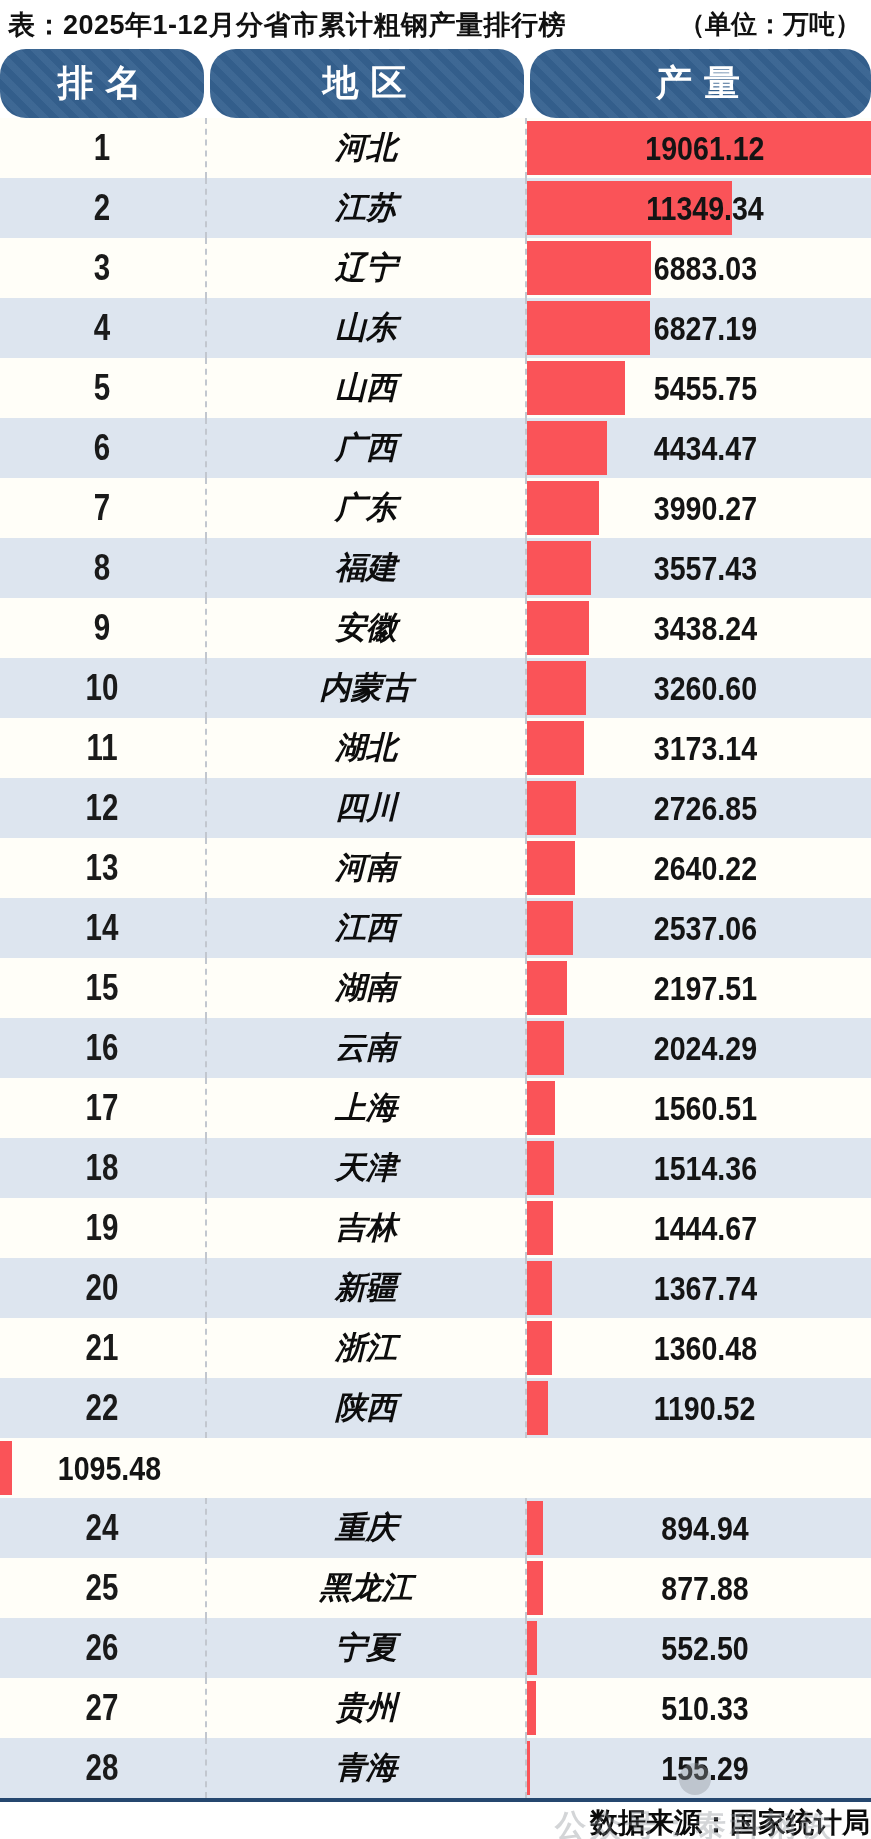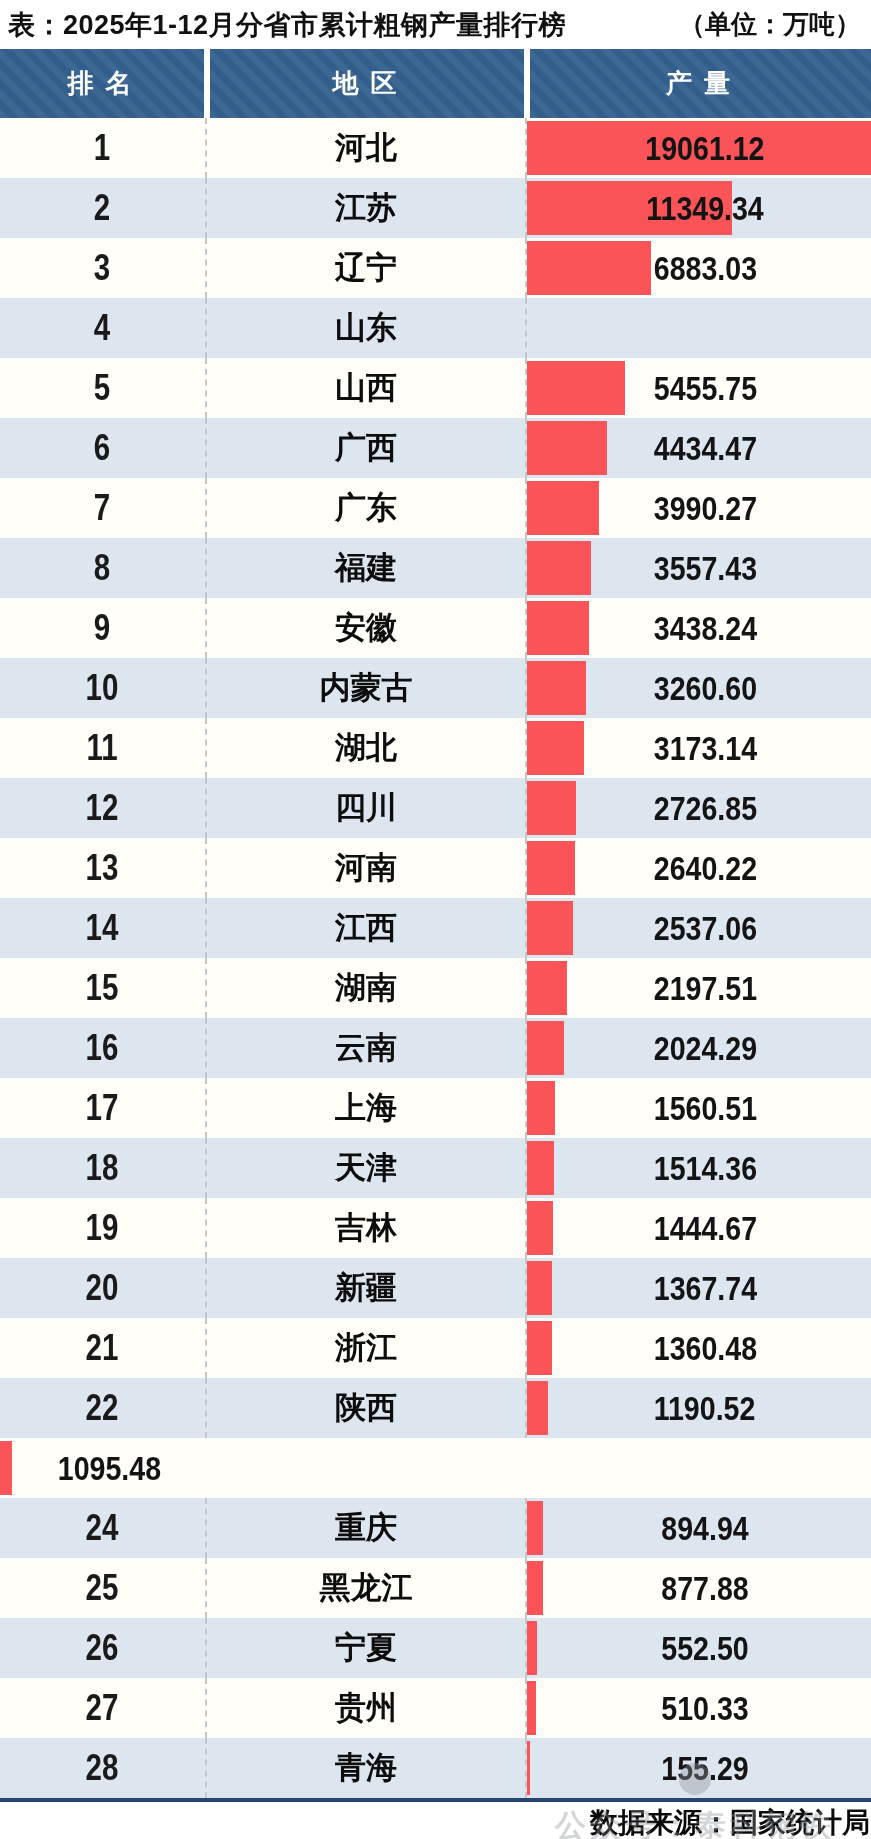--- a/index.html
+++ b/index.html
@@ -41,27 +41,28 @@
     column-gap: 6px;
     background: #ffffff;
   }
   .header-cell {
     background: var(--header-bg, #35618F);
     background-image: repeating-linear-gradient(
       45deg,
       rgba(255,255,255,0.045) 0 7px,
       rgba(0,0,0,0.03) 7px 14px);
     color: #ffffff;
-    font-size: 26px;
+    font-size: 36px;
     font-weight: 700;
     letter-spacing: 12px;
     display: flex;
     align-items: center;
     justify-content: center;
     padding-left: 7px; 
+    border-radius: 26px;
   }
 
   
   .table-body { }
   .row {
     height: 60px;
     display: grid;
     grid-template-columns: 207px 320px 344px;
   }
   .row.plain { background: #fffef8; }
@@ -79,20 +80,21 @@
     font-size: 36px;
     font-weight: 600;
     display: inline-block;
     transform: scaleX(0.82);
     color: #1a1a1a;
   }
   .region-cell .txt {
     font-size: 31px;
     font-weight: 700;
     color: #0d0d0d;
+    font-style: italic;
   }
   .value-cell {
     position: relative;
     justify-content: center;
     align-items: center;
   }
   .value-bar {
     position: absolute;
     left: 0;
     top: 3px;
@@ -210,20 +212,24 @@
     </div>
   </div>
 
   <div class="row alt">
     <div class="cell rank-cell">
       <span class="txt">4</span>
     </div>
     <div class="cell region-cell">
       <span class="txt">山东</span>
     </div>
+    <div class="cell value-cell">
+      <div class="value-bar" style="width: 35.8174%;"></div>
+      <span class="value-text">6827.19</span>
+    </div>
   </div>
 
   <div class="row plain">
     <div class="cell rank-cell">
       <span class="txt">5</span>
     </div>
     <div class="cell region-cell">
       <span class="txt">山西</span>
     </div>
     <div class="cell value-cell">

